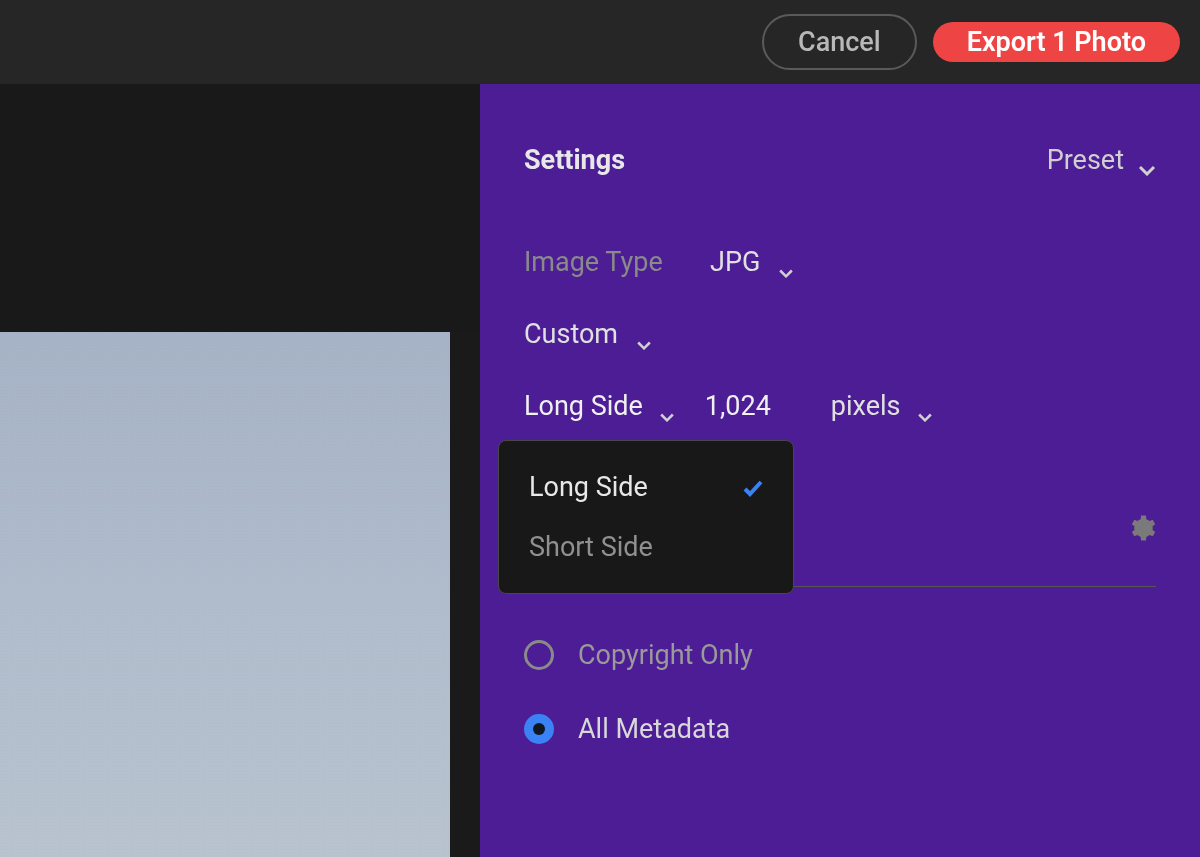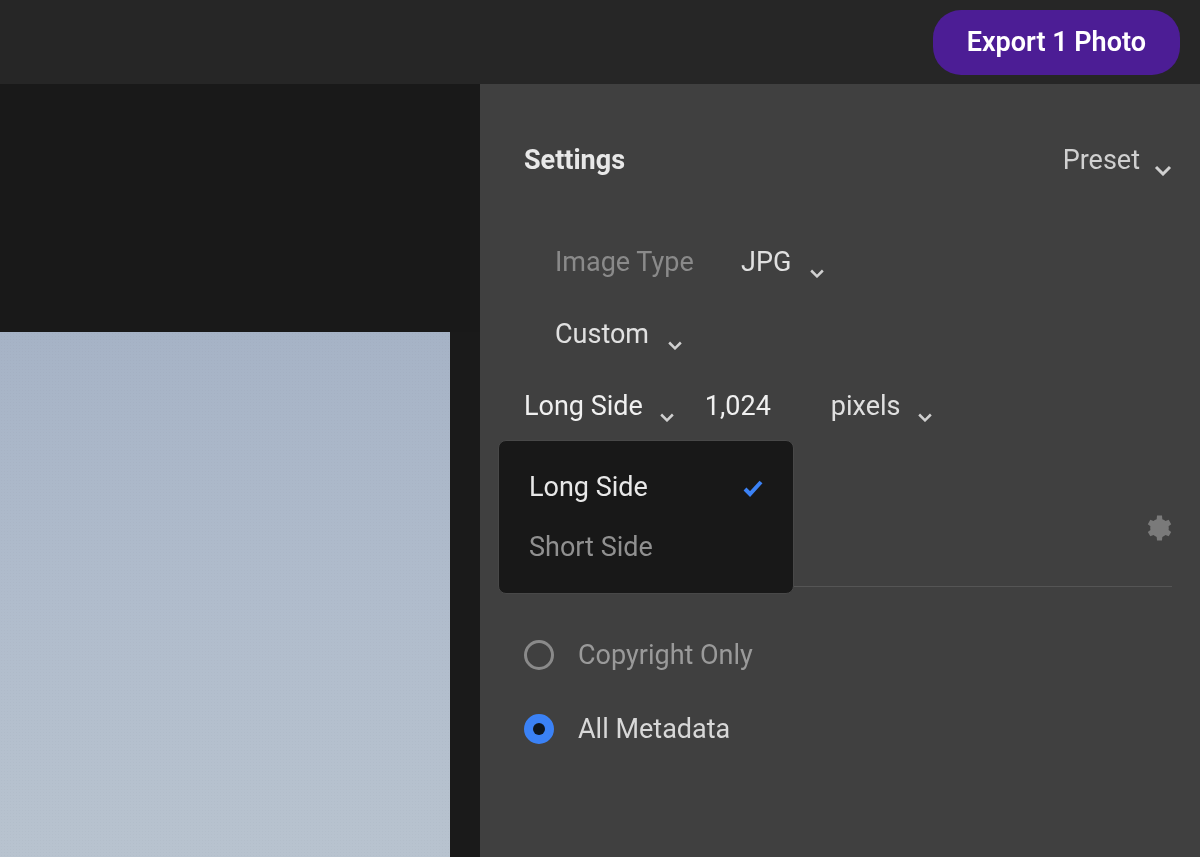--- a/index.html
+++ b/index.html
@@ -30,25 +30,25 @@
       padding: 0 34px;
       border-radius: 28px;
       border: 2.5px solid #5a5a5a;
       background: transparent;
       color: #b8b8b8;
       font-size: 27px;
       font-weight: 500;
       cursor: pointer;
     }
     .btn-export {
-      height: 65px;
+      height: 40px;
       padding: 0 34px;
       border-radius: 28px;
       border: none;
-      background: #4c1d95;
+      background: #ef4444;
       color: #ffffff;
       font-size: 27px;
       font-weight: 600;
       cursor: pointer;
     }
     .main-area {
       position: absolute;
       top: 84px;
       left: 0;
       right: 0;
@@ -76,22 +76,22 @@
       width:480px;
       height:248px;
       background:#191919;
     }
     .panel {
       position: absolute;
       left: 480px;
       right: 0;
       top: 0;
       bottom: 0;
-      background: #404040;
-      padding: 60px 28px 0 44px;
+      background: #4c1d95;
+      padding: 60px 44px 0 44px;
     }
     .panel-header {
       display: flex;
       justify-content: space-between;
       align-items: center;
       margin-bottom: 70px;
     }
     .settings-title {
       color: #e8e8e8;
       font-size: 27px;
@@ -102,21 +102,20 @@
       align-items: center;
       gap: 14px;
       color: #d0d0d0;
       font-size: 27px;
       cursor: pointer;
       justify-content: space-between;
     }
     .row {
       display: flex;
       margin-bottom: 40px;
-      margin-left: 31px;
     }
     .row-label {
       color: #8a8a8a;
       font-size: 27px;
       width: 186px;
     }
     .dropdown-value {
       display: flex;
       align-items: center;
       gap: 18px;
@@ -255,20 +254,21 @@
     .radio-label {
       color: #d8d8d8;
       font-size: 27px;
     }
     .radio-label.muted { color: #9a9a9a; }
   </style>
 </head>
 <body>
 
 <div class="topbar">
+  <button class="btn-cancel">Cancel</button>
   <button class="btn-export">Export 1 Photo</button>
 </div>
 
 <div class="main-area">
   <div class="bg-dark"></div>
   <div class="preview"></div>
 
   <div class="panel">
     <div class="panel-header">
       <div class="settings-title">Settings</div>

